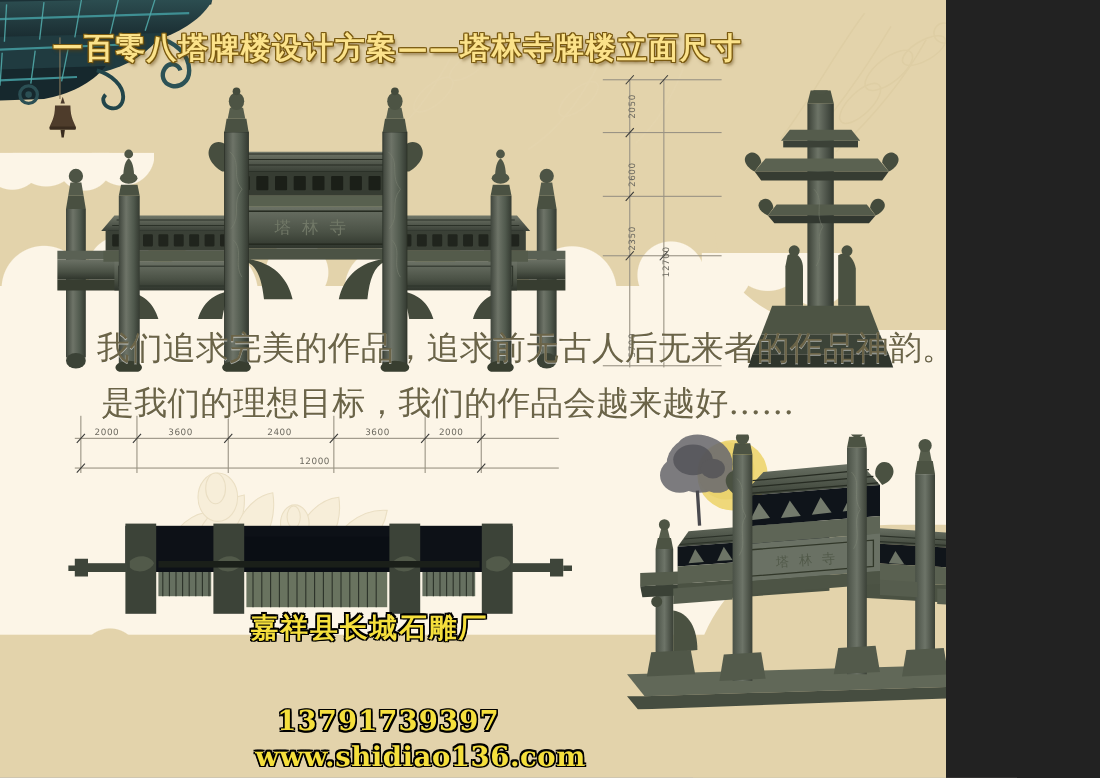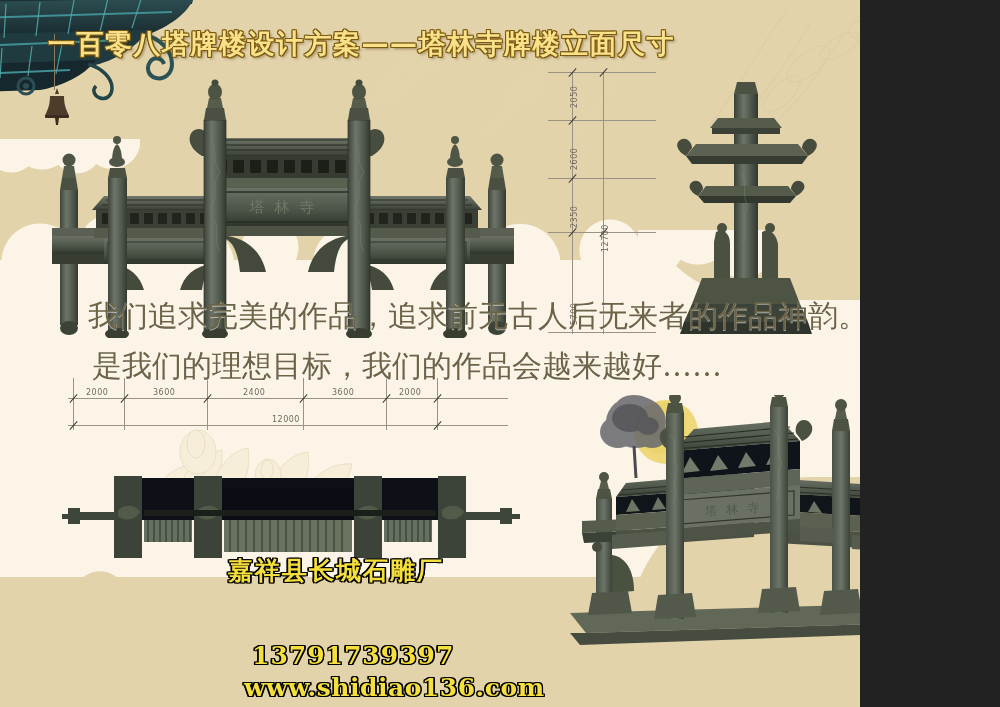--- a/index.html
+++ b/index.html
@@ -127,21 +127,21 @@
   .brand{
     position:absolute;white-space:nowrap;
     font-family:"DejaVu Serif","Liberation Serif",serif;font-weight:bold;
     color:#f5df3c;
     text-shadow:
       1.4px 0 0 #000,-1.4px 0 0 #000,0 1.4px 0 #000,0 -1.4px 0 #000,
       1.4px 1.4px 0 #000,-1.4px -1.4px 0 #000,1.4px -1.4px 0 #000,-1.4px 1.4px 0 #000;
   }
   .brand.company{left:228px;top:554px;font-size:25px;letter-spacing:2px;}
   .brand.phone{left:252px;top:617px;font-size:25px;letter-spacing:1px;margin-top:24px;}
-  .brand.site{left:232px;top:673px;font-size:25px;letter-spacing:.5px;margin-left:12px;}
+  .brand.site{left:232px;top:673px;font-size:25px;letter-spacing:.5px;}
 </style>
 </head>
 <body>
 
 <div id="stage">
 
   <div class="bg-base"></div>
   <div class="bg-tan-top">
       <div class="edge"></div>
     </div>

